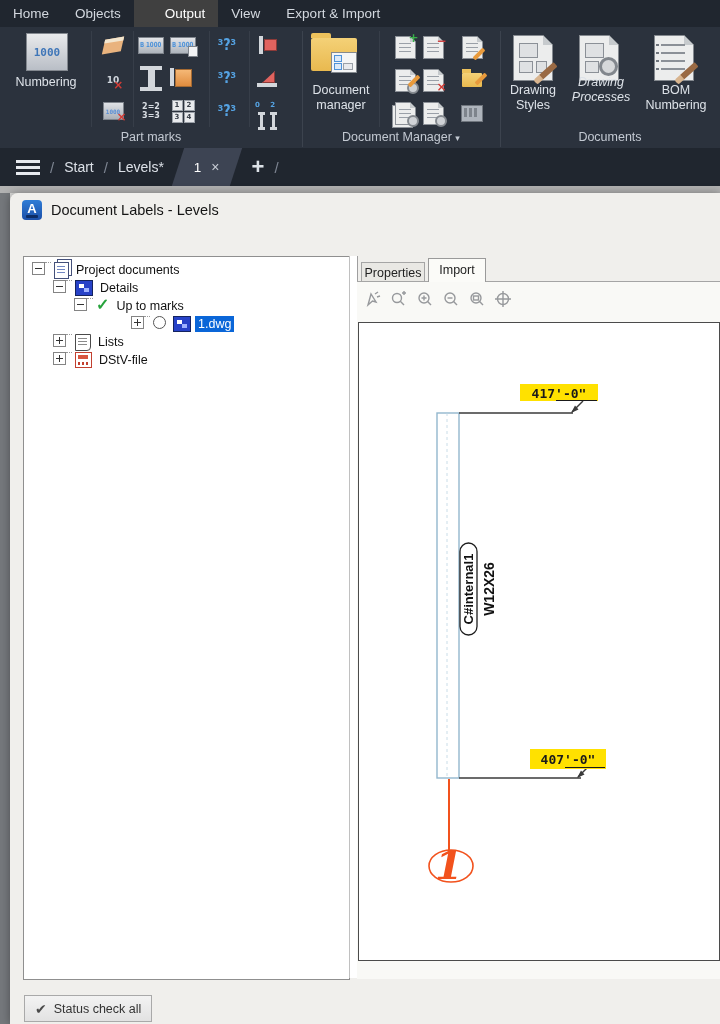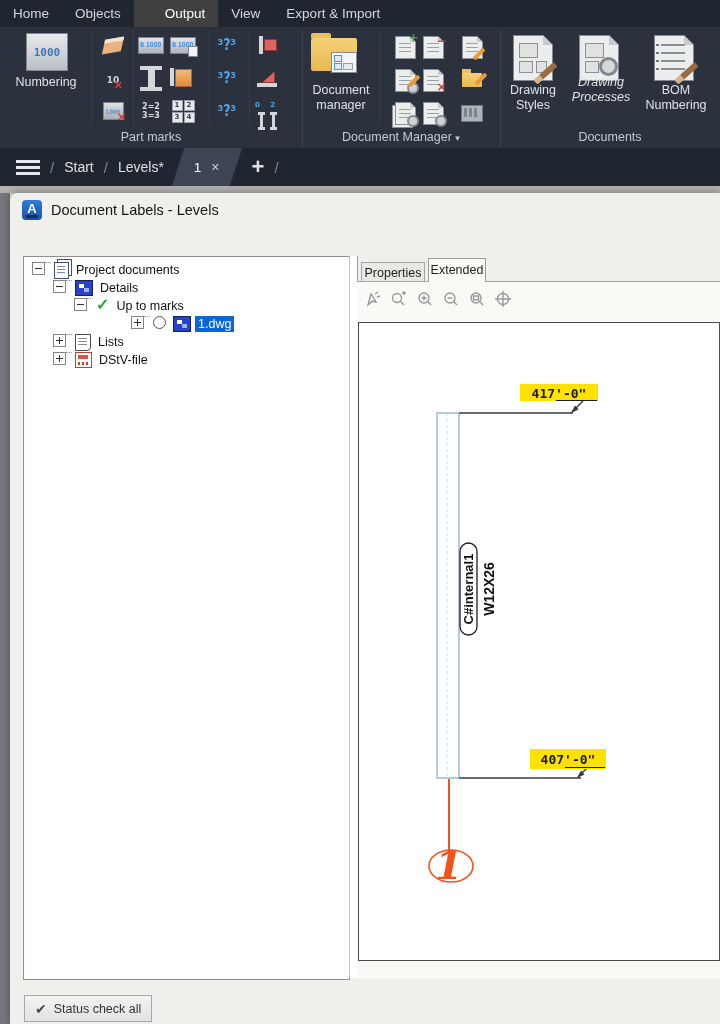--- a/index.html
+++ b/index.html
@@ -418,21 +418,21 @@
         <span class="exp plus"></span>
           <span class="stub"></span>
         <span class="ti icon-dstv"></span>
         <span class="tlabel">DStV-file</span>
       </div>
     </div>
 
     <div class="splitter"></div>
 
     <div class="tab inactive">Properties</div>
-    <div class="tab active">Extended</div>
+    <div class="tab active">Import</div>
     <div class="tabpage">
       <div class="ptoolbar">
         <span class="ptool">
           <svg width="18" height="18" viewBox="0 0 18 18" fill="none" stroke="#97999c" stroke-width="1.4">
             <path d="M4,15 L7,4 L12,12 L8.5,11 Z"></path>
               <path d="M11,4 l3,-2 M13,7 l3,-1"></path>
           </svg>
           </span>
         <span class="ptool">
           <svg width="18" height="18" viewBox="0 0 18 18" fill="none" stroke="#97999c" stroke-width="1.4">

